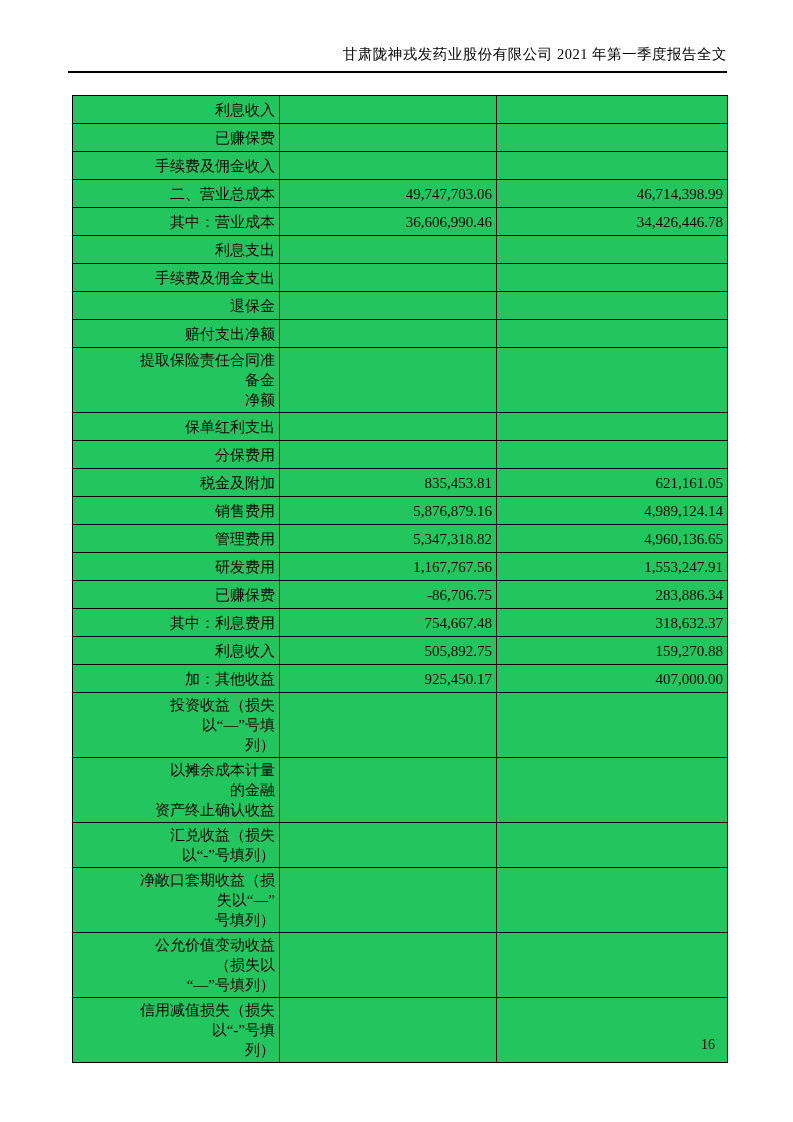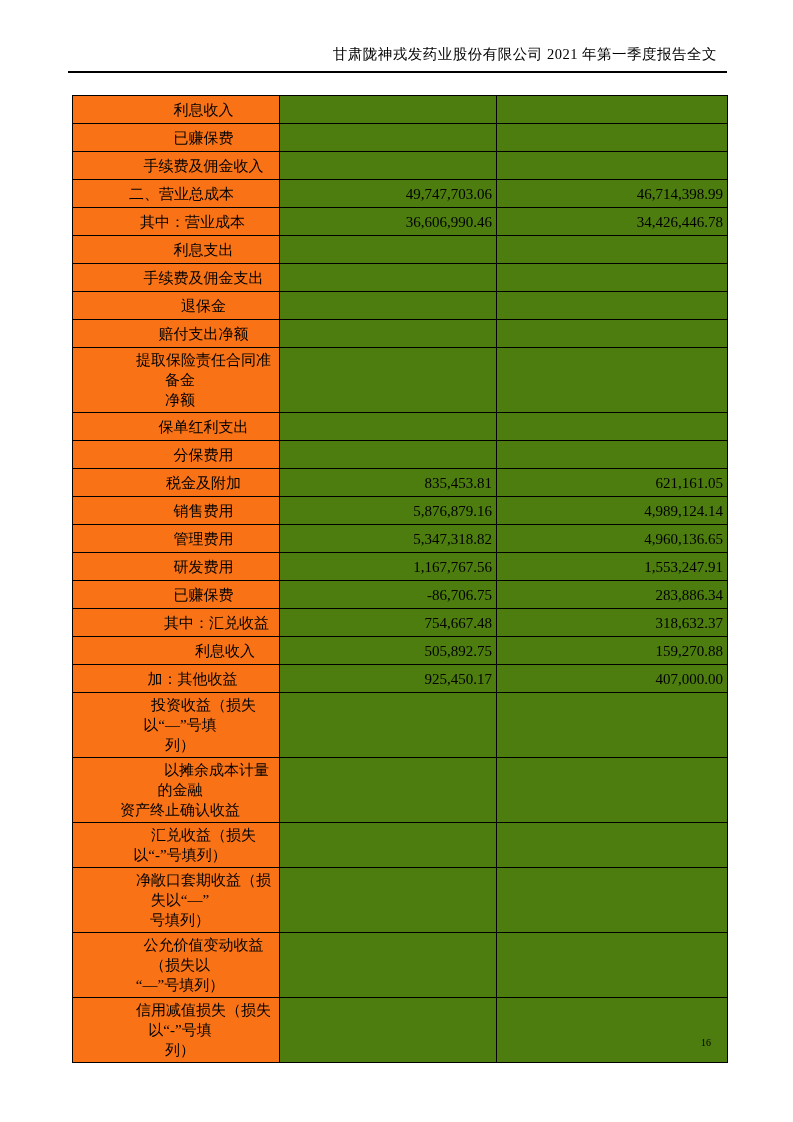--- a/index.html
+++ b/index.html
@@ -10,21 +10,21 @@
   body {
     position: relative;
     width: 793px;
     height: 1122px;
     font-family: "Liberation Serif", "DejaVu Serif", serif;
     color: #000000;
   }
   .page-header {
     position: absolute;
     top: 45px;
-    right: 76px;
+    right: 66px;
     font-size: 14.5px;
     letter-spacing: 0.5px;
     white-space: nowrap;
   }
   .header-rule {
     position: absolute;
     top: 71px;
     left: 68px;
     width: 659px;
     height: 2px;
@@ -40,42 +40,42 @@
     border: 1.5px solid #000000;
     font-size: 15px;
   }
   table.fin-table td {
     border: 1px solid #000000;
     vertical-align: middle;
     line-height: 20px;
     overflow: hidden;
   }
   td.label {
-    background: #f97316;
+    background: #22c55e;
     padding: 2px 4px 2px 12px;
     white-space: pre-line;
     word-break: break-all;
-    text-align: center;
+    text-align: right;
   }
   td.num {
-    background: #4d7c0f;
+    background: #22c55e;
     padding: 0 4px 0 2px;
     text-align: right;
     white-space: nowrap;
   }
   .ind0 { text-indent: 3px; }
   .ind1 { text-indent: 25px; }
   .ind2 { text-indent: 47px; }
   .ind3 { text-indent: 73px; }
   .ind4 { text-indent: 90px; }
   .page-number {
     position: absolute;
     top: 1037px;
     left: 701px;
-    font-size: 10px;
+    font-size: 14px;
   }
 </style>
 </head>
 <body>
 
 <div class="page-header">甘肃陇神戎发药业股份有限公司 2021 年第一季度报告全文</div>
 
 <div class="header-rule"></div>
 
 <table class="fin-table">
@@ -165,21 +165,21 @@
         <td class="label ind2">研发费用</td>
         <td class="num">1,167,767.56</td>
         <td class="num">1,553,247.91</td>
       </tr>
       <tr style="height: 28px;">
         <td class="label ind2">已赚保费</td>
         <td class="num">-86,706.75</td>
         <td class="num">283,886.34</td>
       </tr>
       <tr style="height: 28px;">
-        <td class="label ind3">其中：汇兑收益</td>
+        <td class="label ind3">其中：利息费用</td>
         <td class="num">754,667.48</td>
         <td class="num">318,632.37</td>
       </tr>
       <tr style="height: 28px;">
         <td class="label ind4">利息收入</td>
         <td class="num">505,892.75</td>
         <td class="num">159,270.88</td>
       </tr>
       <tr style="height: 28px;">
         <td class="label ind1">加：其他收益</td>

